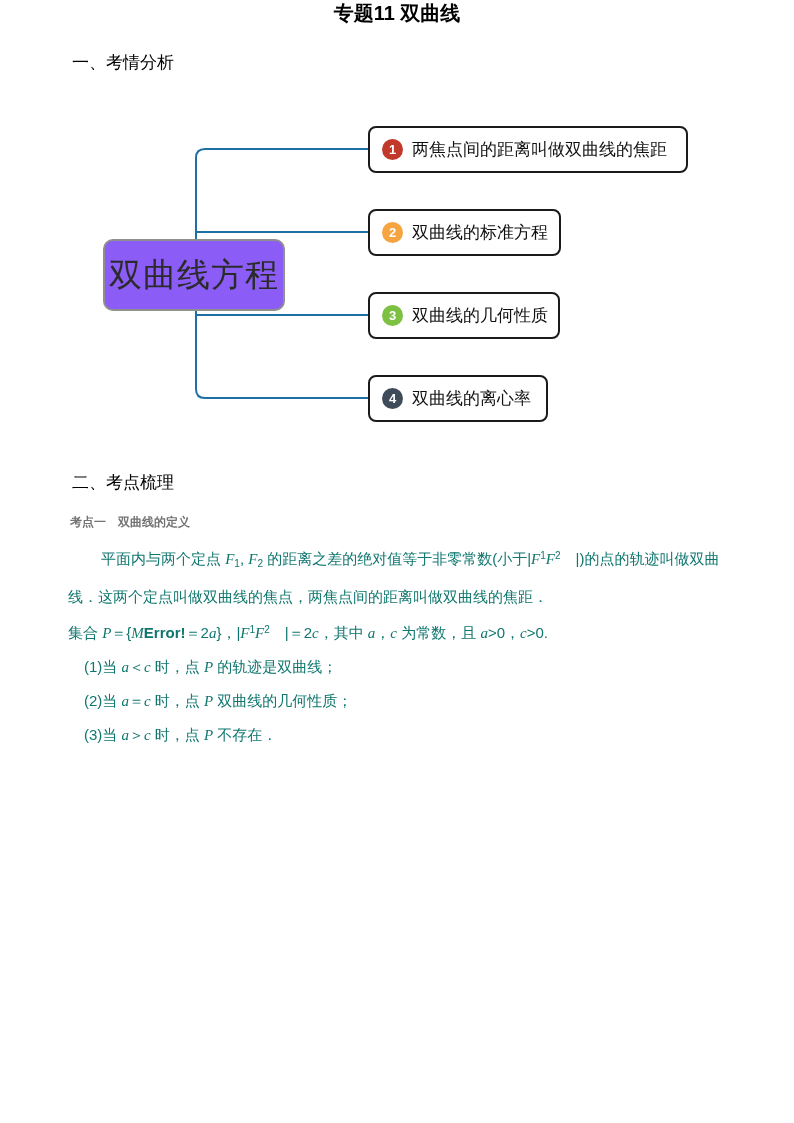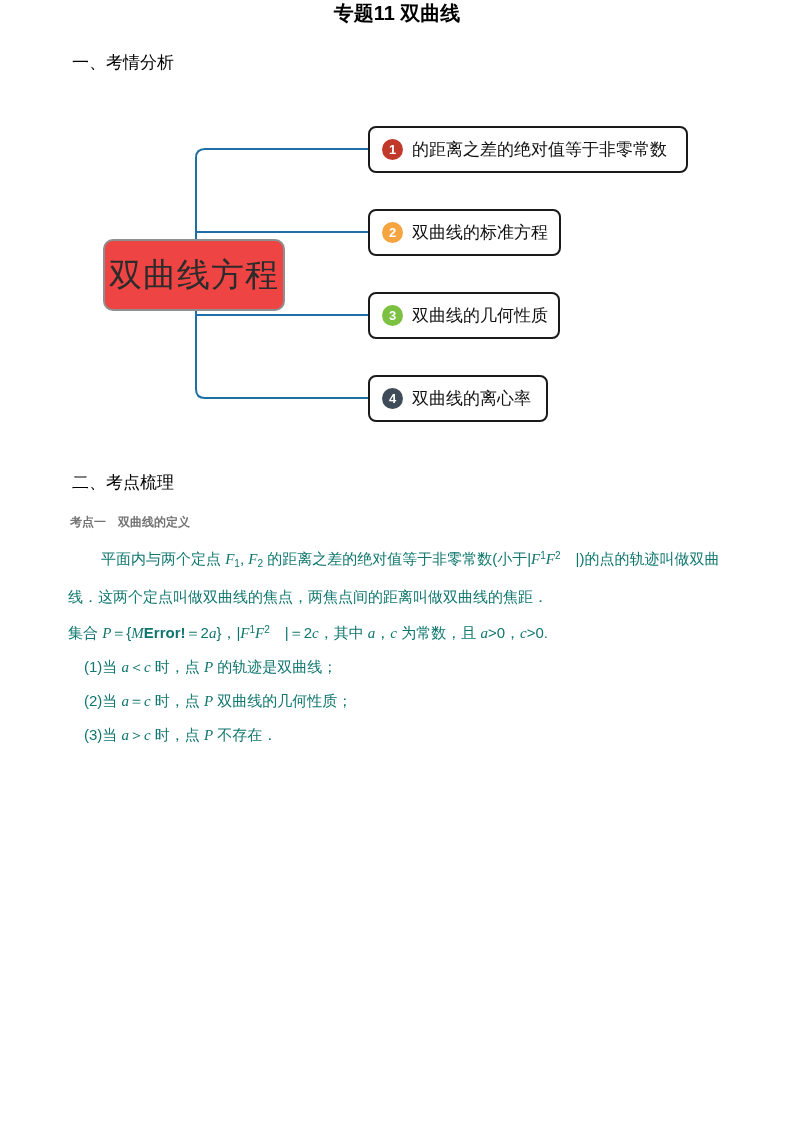--- a/index.html
+++ b/index.html
@@ -16,21 +16,21 @@
     font-size:17px; font-weight:normal; line-height:22px;
     margin:26px 0 0 72px; color:#000;
   }
   .sec-heading.second { margin-top:48px; }
   
   .mindmap { position:relative; height:300px; margin-top:50px; }
   .connectors { position:absolute; left:0; top:0; width:794px; height:300px; }
   .connectors path { fill:none; stroke-width:2px; }
   .root-box {
     position:absolute; left:103px; top:115px; width:182px; height:72px;
-    background:#ef4444; border:2px solid #8f8f8f; border-radius:10px;
+    background:#8b5cf6; border:2px solid #8f8f8f; border-radius:10px;
     display:flex; align-items:center; justify-content:center;
     font-size:33px; color:#2b2b2b; letter-spacing:1px;
   }
   .node {
     position:absolute; left:368px; height:47px;
     background:#fff; border:2px solid #1a1a1a; border-radius:8px;
     display:flex; align-items:center; gap:9px; padding:0 12px;
     font-size:17px; color:#111; white-space:nowrap;
   }
   .node-1 { top:2px;   width:320px; }
@@ -68,21 +68,21 @@
   <svg class="connectors" viewBox="0 0 794 300">
     <path d="M368 25 H205 Q196 25 196 34 V265 Q196 274 205 274 H368" style="stroke: rgb(30, 111, 165);"></path>
     <path d="M196 108 H368" style="stroke: rgb(30, 111, 165);"></path>
     <path d="M196 191 H368" style="stroke: rgb(30, 111, 165);"></path>
   </svg>
 
   <div class="root-box">双曲线方程</div>
 
   <div class="node node-1">
     <span class="badge" style="background: rgb(192, 57, 43);">1</span>
-    <span class="node-label">的距离之差的绝对值等于非零常数</span>
+    <span class="node-label">两焦点间的距离叫做双曲线的焦距</span>
   </div>
   <div class="node node-2">
     <span class="badge" style="background: rgb(245, 164, 64);">2</span>
     <span class="node-label">双曲线的标准方程</span>
   </div>
   <div class="node node-3">
     <span class="badge" style="background: rgb(124, 193, 66);">3</span>
     <span class="node-label">双曲线的几何性质</span>
   </div>
   <div class="node node-4">

